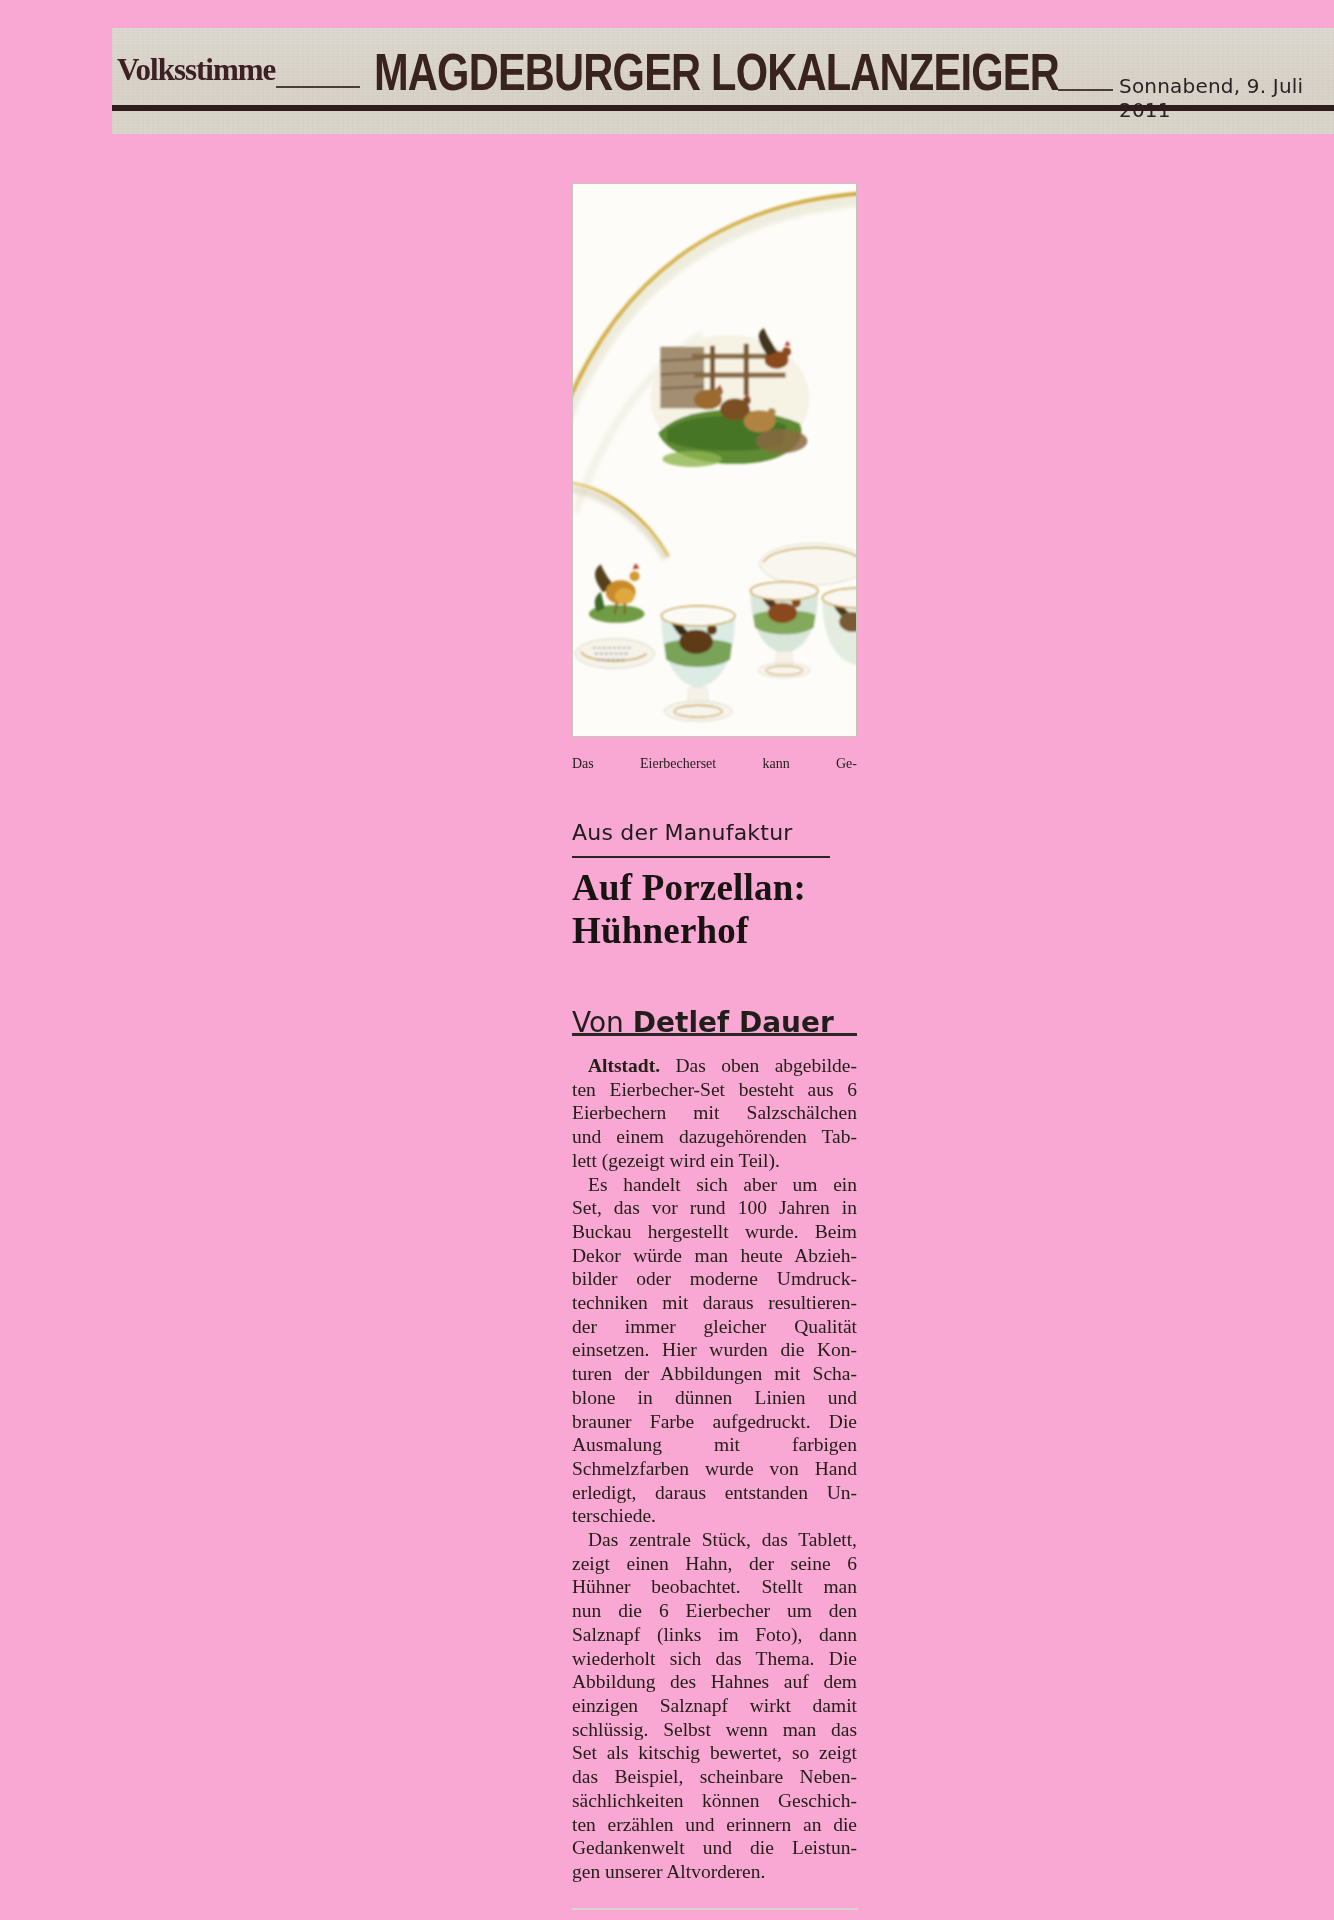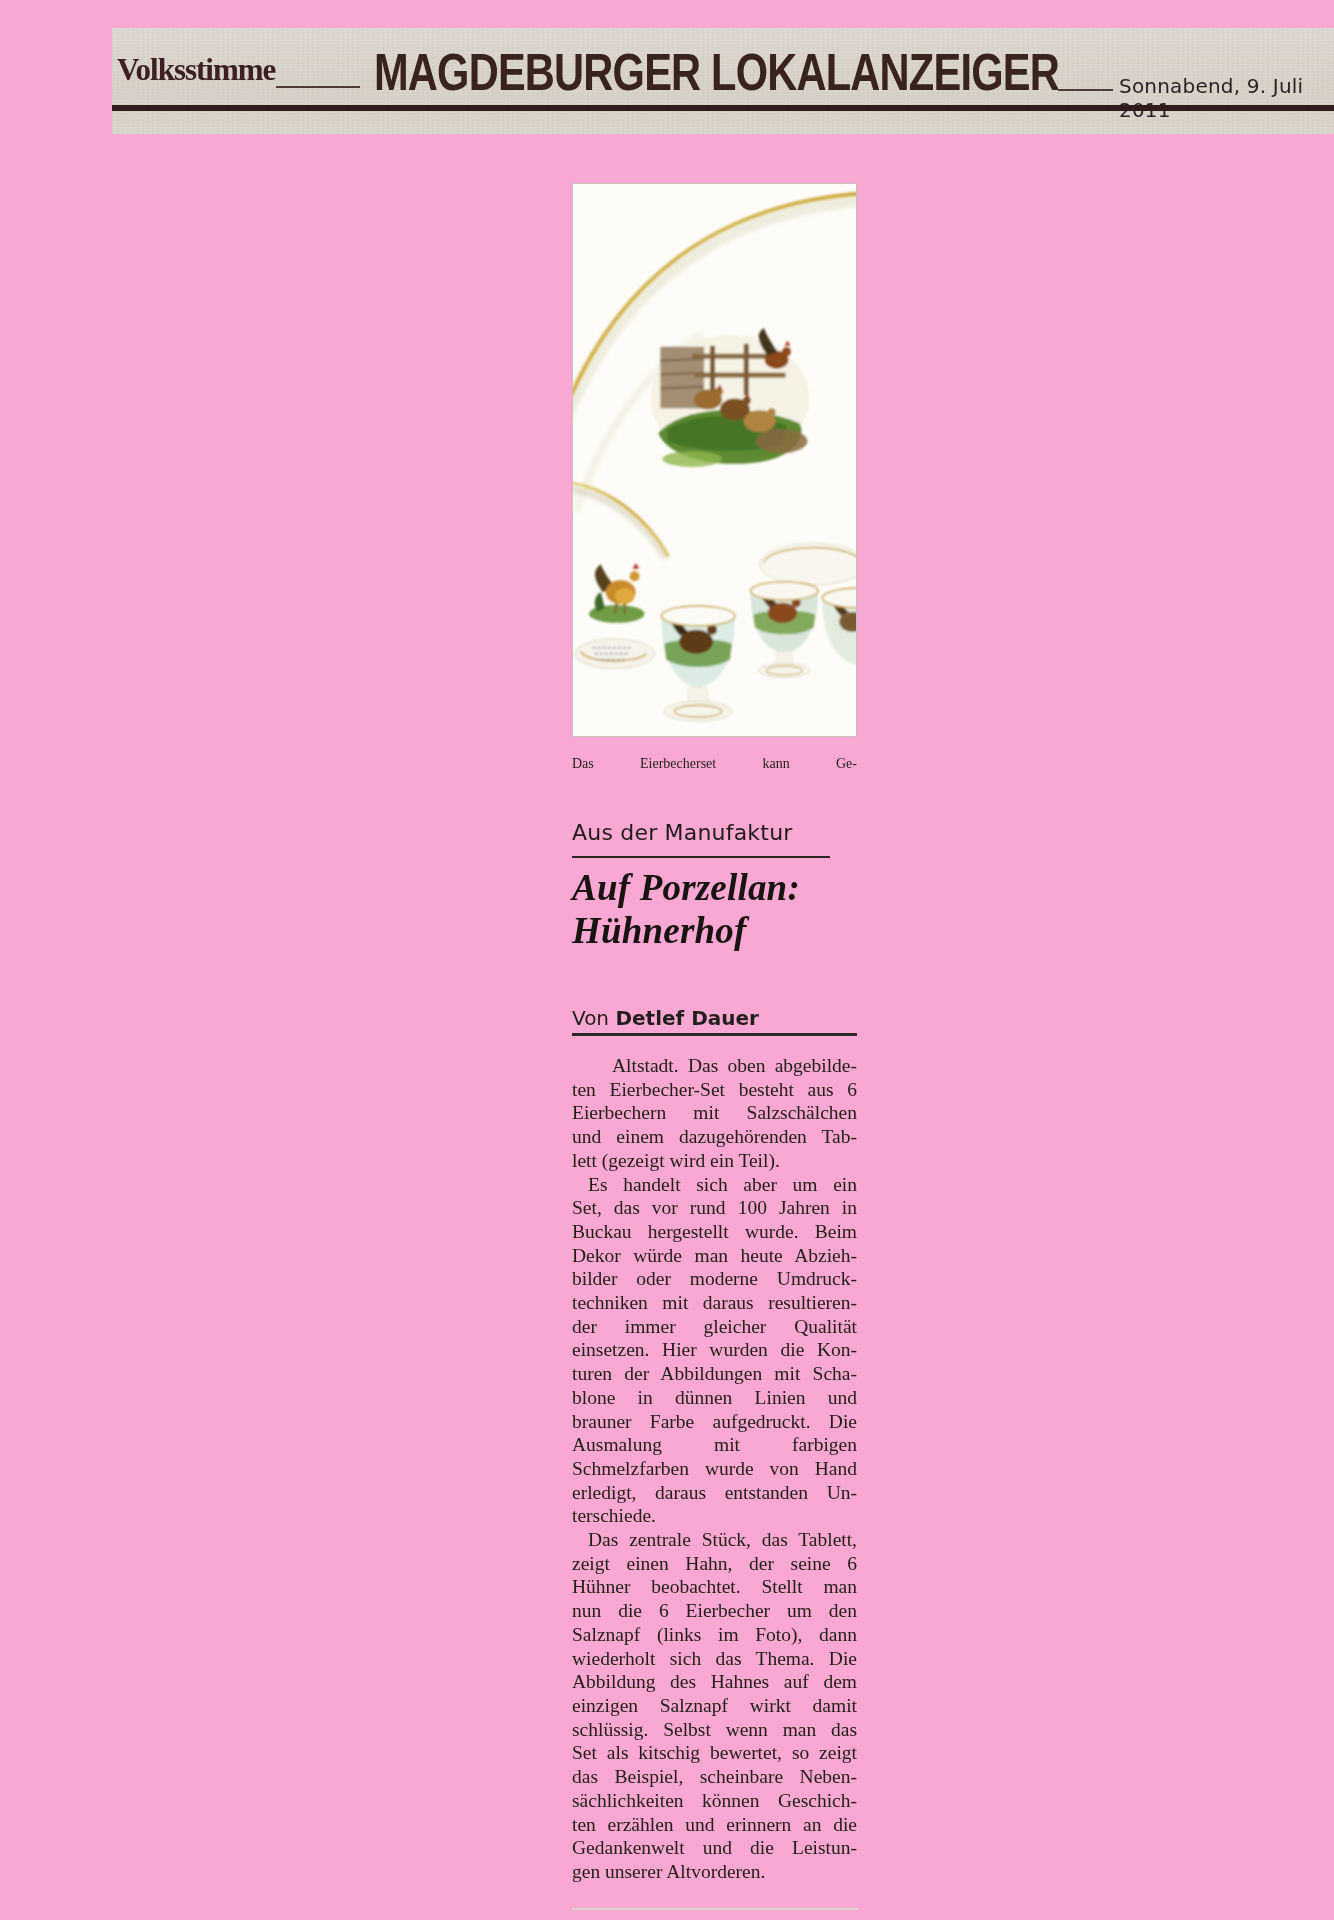--- a/index.html
+++ b/index.html
@@ -54,39 +54,39 @@
   .kicker{
     position:absolute;left:572px;top:820px;
     font-family:"DejaVu Sans",sans-serif;font-size:22px;color:#1f1c1a;letter-spacing:.2px;
   }
   .kicker-rule{position:absolute;left:572px;top:856px;width:258px;height:2px;background:#2a2623;}
 
   
   .headline{
     position:absolute;left:572px;top:866px;width:285px;
     font-family:"Liberation Serif",serif;font-weight:700;font-size:37px;line-height:43px;
-    color:#181412;letter-spacing:.2px;font-style:italic;
+    color:#181412;letter-spacing:.2px;
   }
   .byline{
-    position:absolute;left:572px;top:1006px;font-size:20px;color:#221e1c;
+    position:absolute;left:572px;top:1006px;font-size:28px;color:#221e1c;
     font-family:"DejaVu Sans",sans-serif;
     text-align:center;
   }
   .byline b{font-weight:700;}
   .byline-rule{position:absolute;left:572px;top:1033px;width:285px;height:3px;background:#2b2724;}
 
   
   .body-col{
     position:absolute;left:572px;top:1054px;width:285px;
     font-family:"Liberation Serif",serif;font-size:19.5px;line-height:23.7px;color:#242019;
   }
   .bline{text-align:justify;text-align-last:justify;white-space:normal;}
   .bline-first{padding-left:16px;}
   .bline-last{text-align-last:left;}
-  .bline b{font-weight:400;margin-left:24px;}
+  .bline b{font-weight:700;}
 
   .bottom-line{position:absolute;left:572px;top:1908px;width:286px;height:2px;background:#d9d6cd;}
 </style>
 </head>
 <body>
 
 <div id="canvas">
 
   <div class="band">
     <div class="band-noise"></div>

